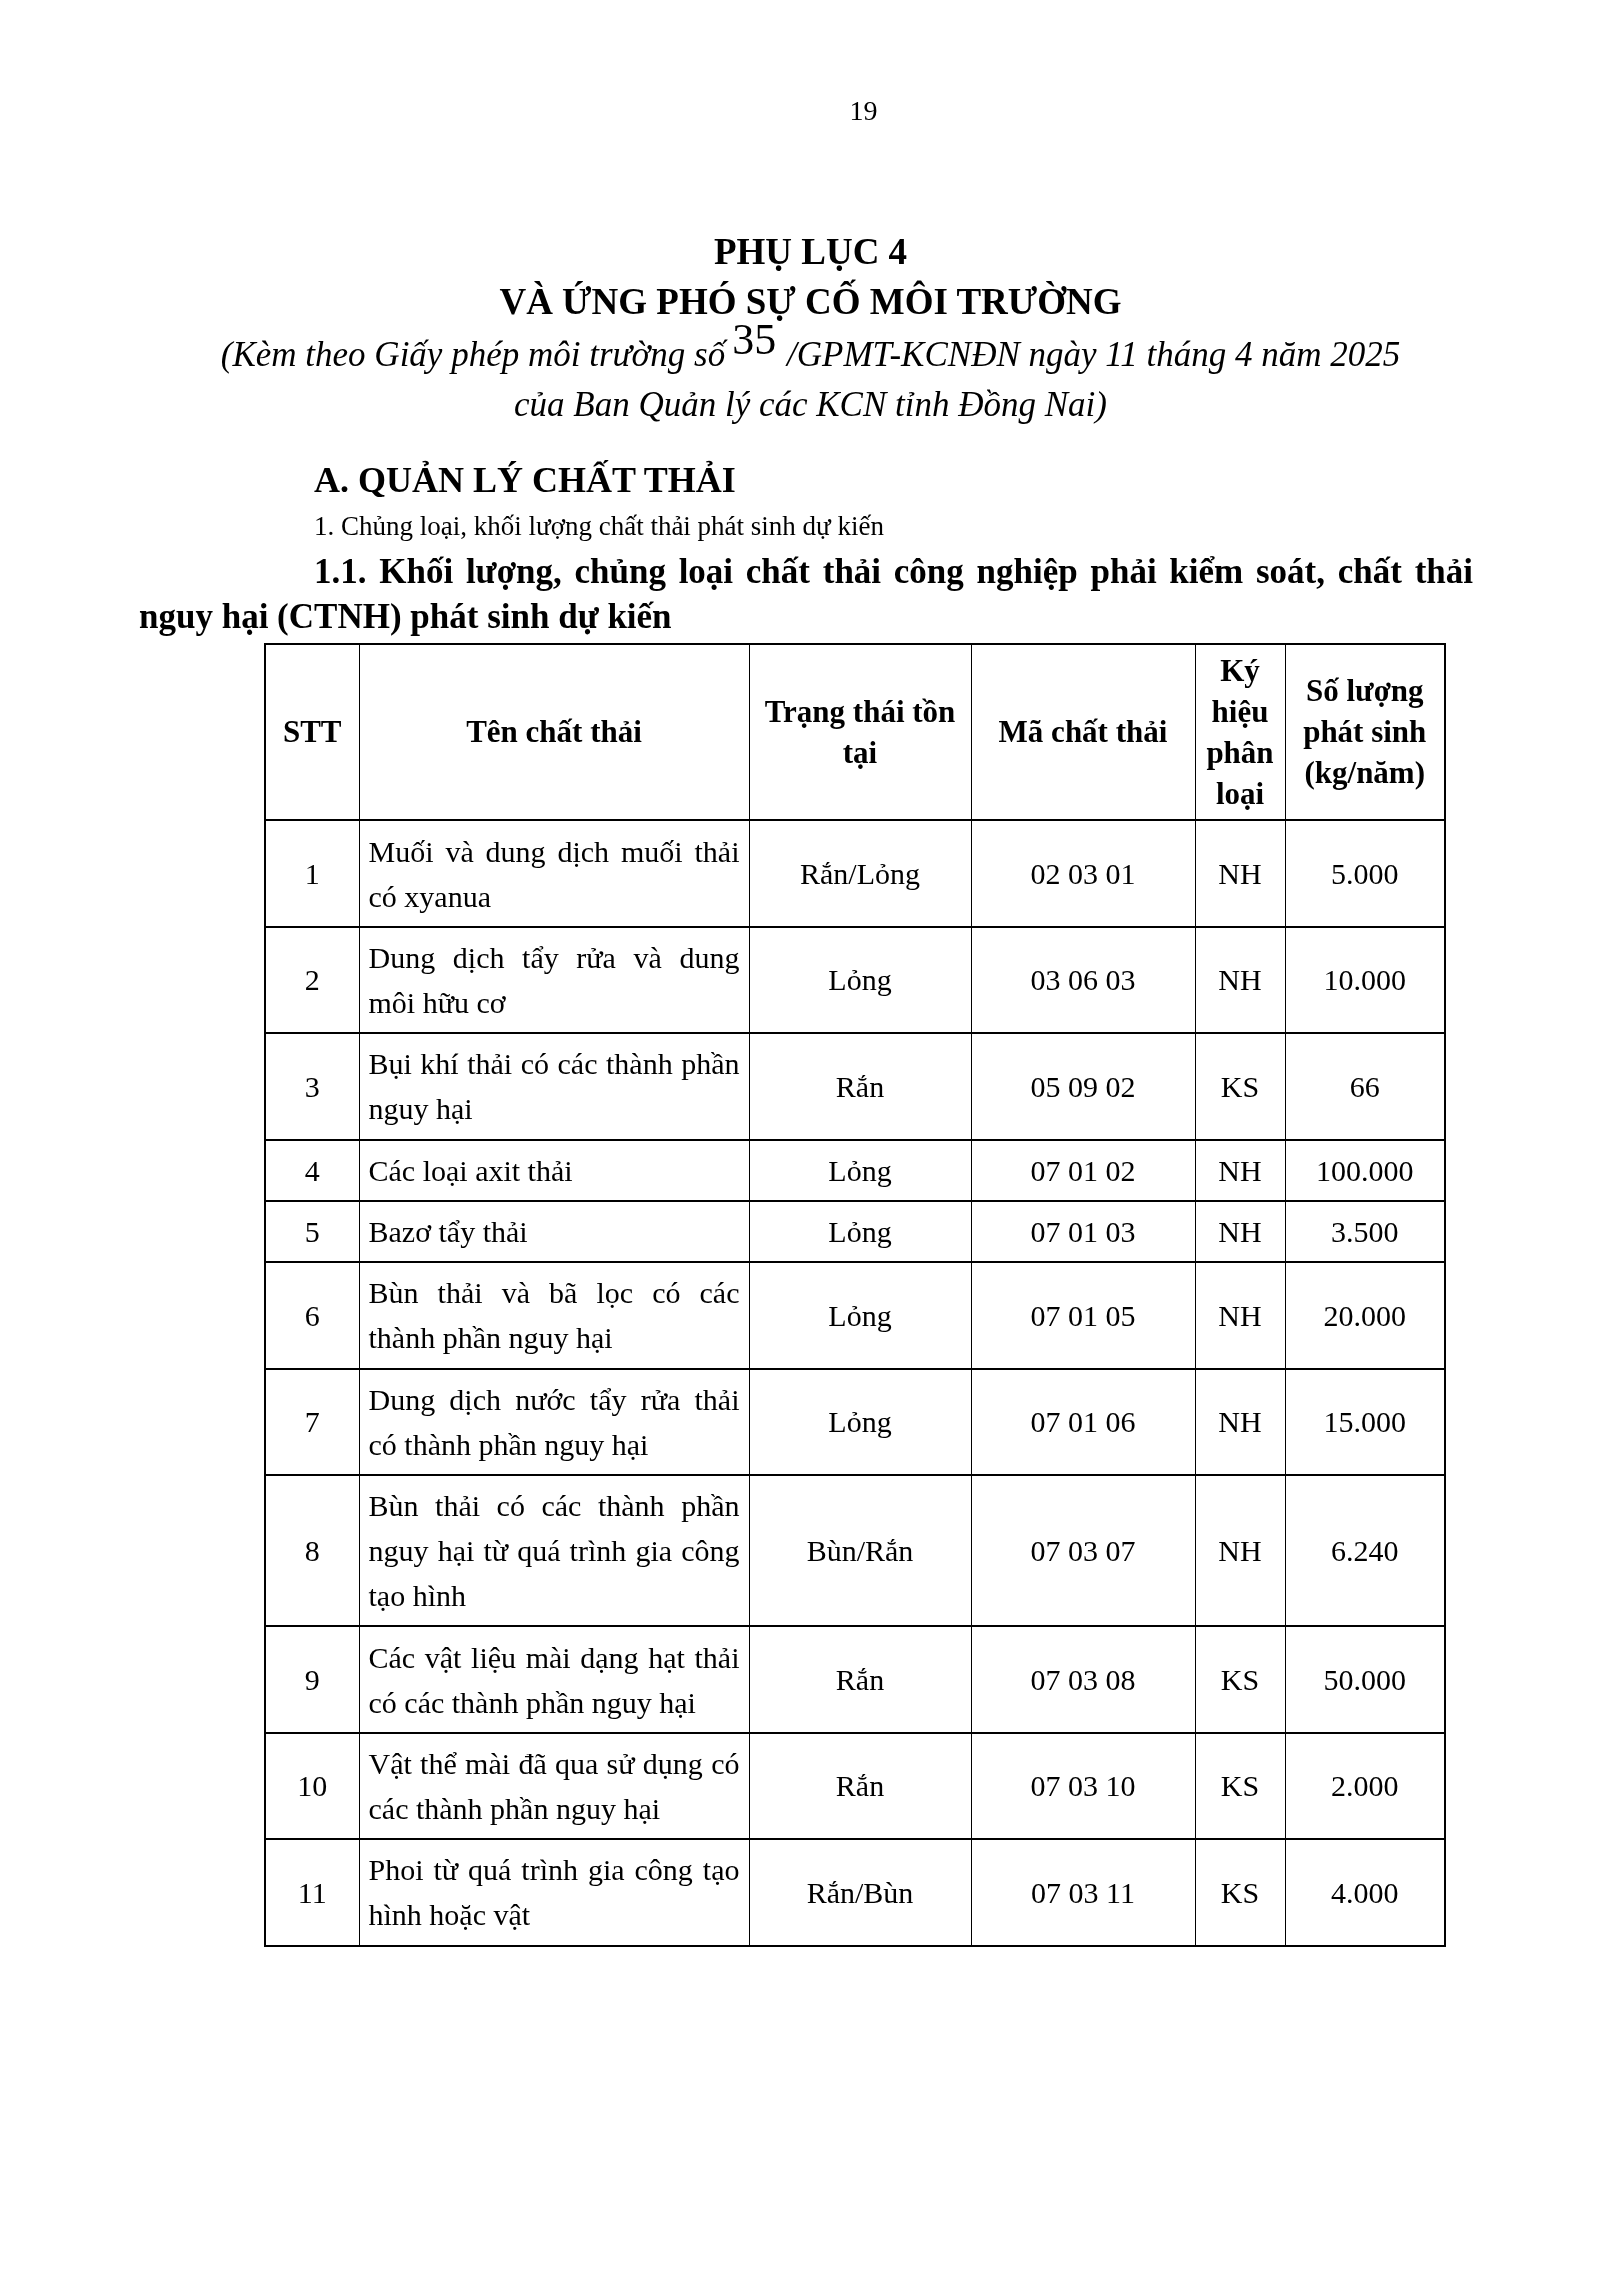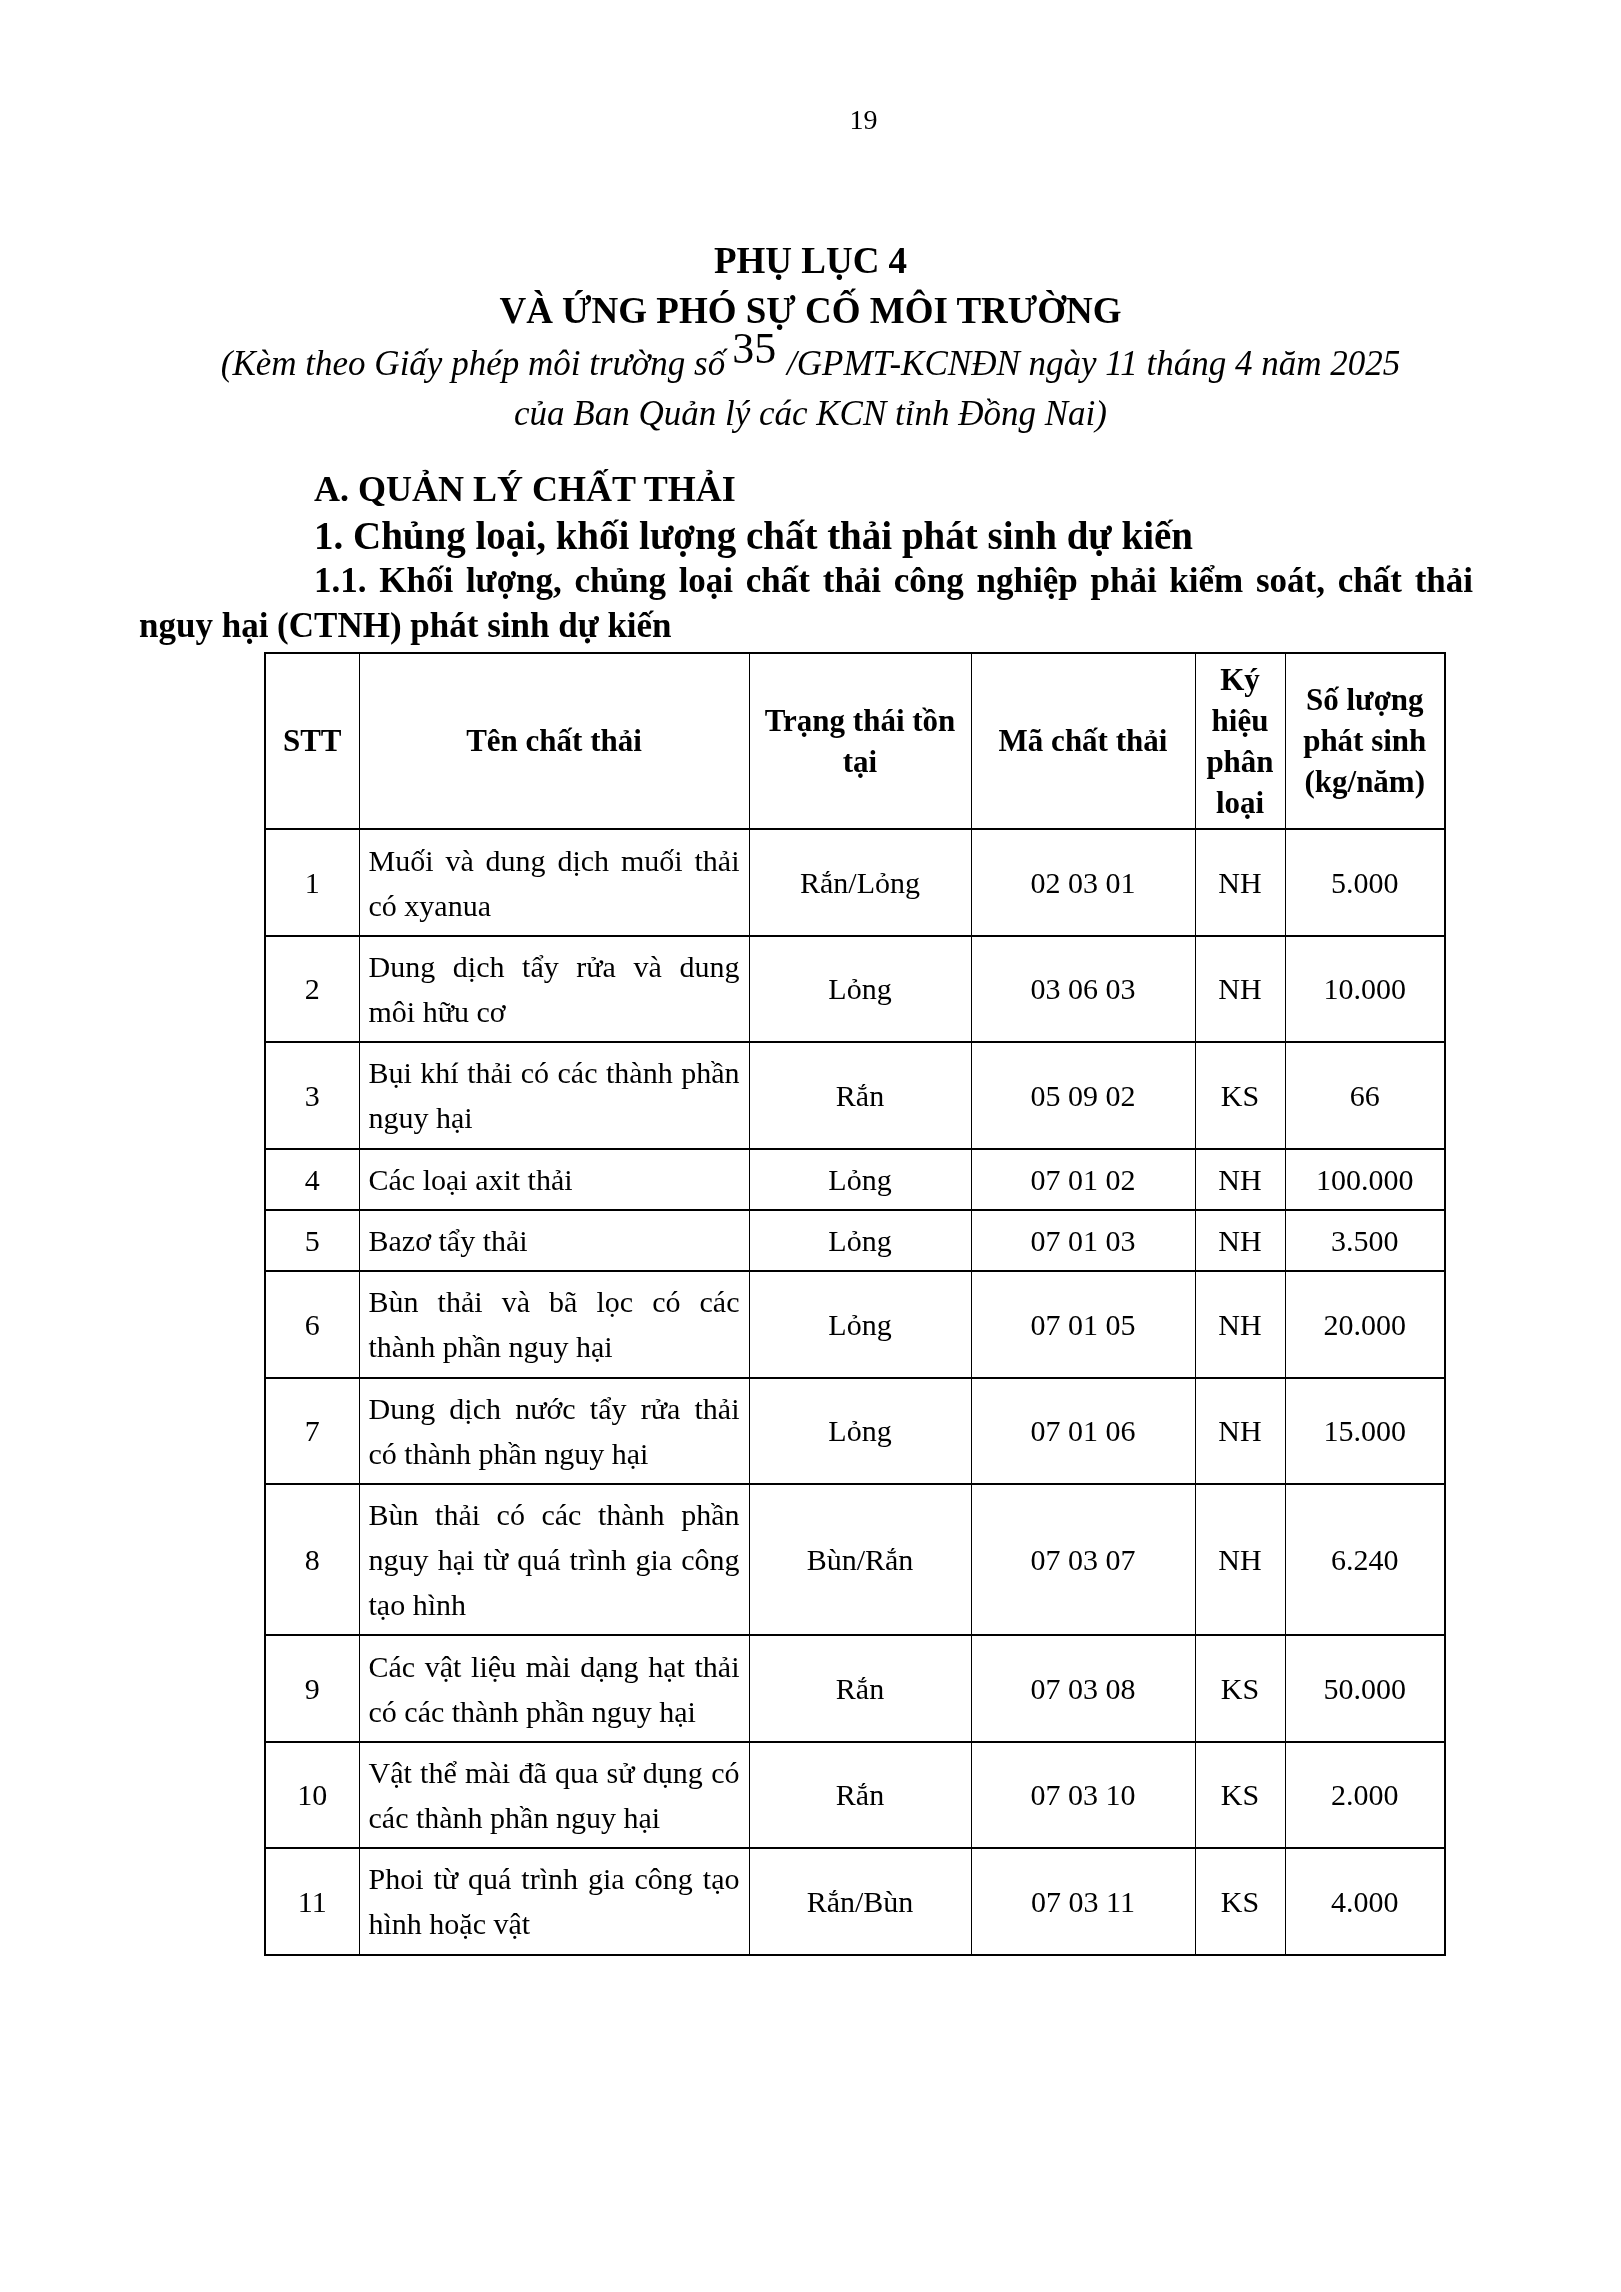--- a/index.html
+++ b/index.html
@@ -6,36 +6,36 @@
   body {
     width: 1621px; height: 2293px;
     background: #ffffff;
     color: #000000;
     font-family: "Liberation Serif", "DejaVu Serif", serif;
     overflow: hidden;
   }
   .page { width: 1621px; height: 2293px; position: relative; }
 
   .page-number {
-    margin: 13px; padding-top: 91px; padding-left: 106px;
+    margin: 4px; padding-top: 91px; padding-left: 106px;
     text-align: center; font-size: 28px; line-height: 32px;
   }
 
   .title-block { margin-top: 100px; text-align: center; }
   .title-line { font-weight: bold; font-size: 37px; line-height: 50px; }
   .subtitle-line { font-style: italic; font-size: 35px; line-height: 50px; }
   .permit-no {
     font-style: normal; display: inline-block;
     transform: translateY(-12.5px); padding: 0 10.7px 0 7.2px;
     font-size: 44px;
   }
 
   .content { padding-left: 139px; padding-right: 92px; }
   .heading-a { margin-top: 27px; padding-left: 175px; font-weight: bold; font-size: 36px; line-height: 47px; }
-  .heading-1 { padding-left: 175px; font-weight: bold; font-size: 39px; line-height: 45px; }
+  .heading-1 { padding-left: 175px; font-weight: normal; font-size: 27px; line-height: 45px; }
   .heading-11 {
     width: 1334px; font-weight: bold; font-size: 35px; line-height: 45px;
     text-align: justify; text-indent: 175px;
   }
 
   table.waste {
     margin-left: 125px; margin-top: 3.6px;
     border-collapse: collapse; table-layout: fixed;
     width: 1179px;
     border: 2.7px solid #000;

